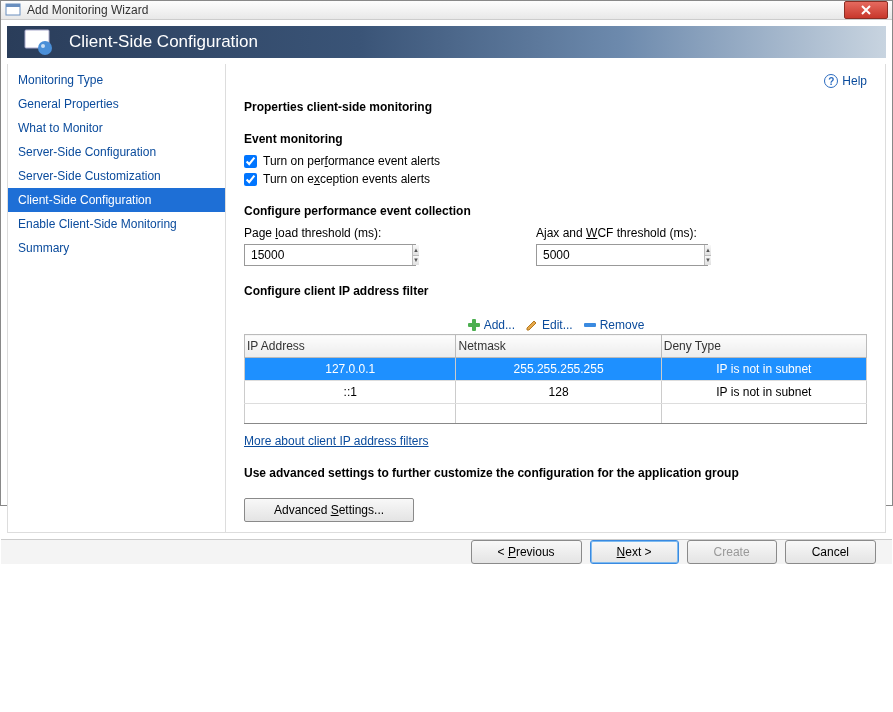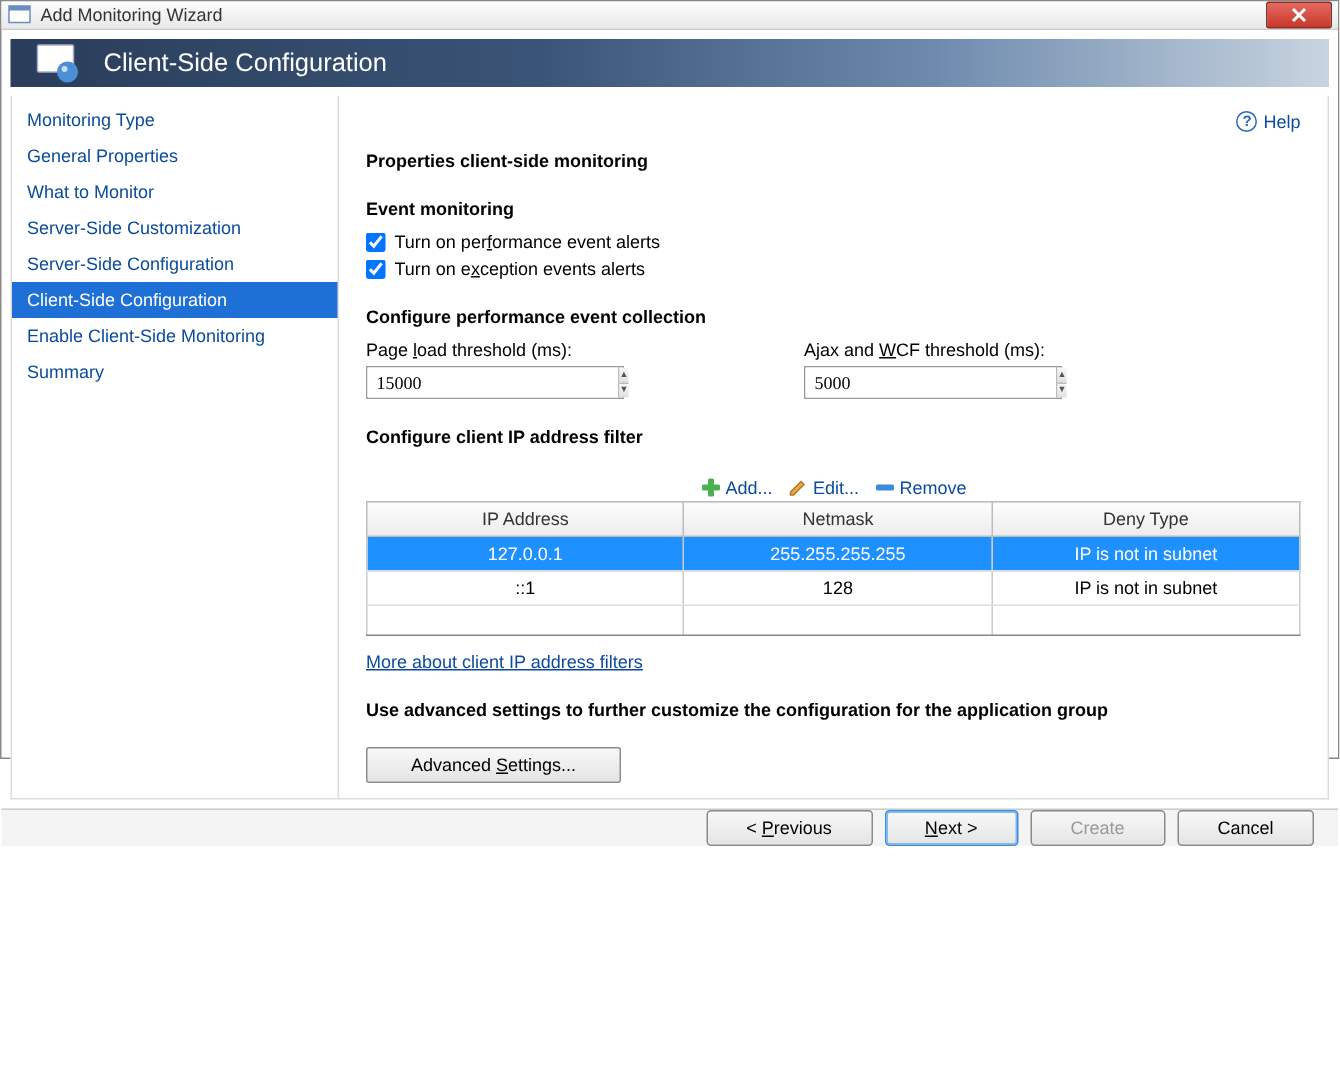--- a/index.html
+++ b/index.html
@@ -31,31 +31,31 @@
 .section-title.first { margin-top:24px; }
 
 .checkbox-row { display:flex; align-items:center; gap:6px; margin:4px 0; }
 .checkbox-row input { width:13px; height:13px; }
 .underline-letter { text-decoration: underline; }
 
 .field-row { display:flex; margin-top:6px; }
 .field-col { display:flex; flex-direction:column; gap:4px; }
 .field-label { font-size:12px; color:#000; }
 .spinner-wrap { display:flex; width:172px; border:1px solid #999; background:#fff; height:22px; }
-.spinner-wrap input { border:none; flex:1; padding:2px 6px; font-size:12px; outline:none;font-family:Liberation Serif, serif; }
+.spinner-wrap input { border:none; flex:1; padding:2px 6px; font-size:12px; outline:none; }
 .spinner-btns { width:16px; display:flex; flex-direction:column; border-left:1px solid #bbb; }
 .spinner-btns div { flex:1; background:linear-gradient(#f8f8f8,#e0e0e0); font-size:6px; display:flex; align-items:center; justify-content:center; cursor:pointer; color:#555; }
 .spinner-btns div:first-child { border-bottom:1px solid #bbb; }
 
 .toolbar { display:flex; justify-content:center; gap:10px; margin-top:20px; margin-bottom:2px; }
 .tool-btn { display:flex; align-items:center; gap:3px; color:#0a4b9c; cursor:pointer; font-size:12px; }
 .tool-icon { width:14px; height:14px; }
 
 .ip-table { width:100%; border:1px solid #888; border-collapse:collapse; font-size:12px; }
-.ip-table th { background:linear-gradient(#fdfdfd,#ececec); border:1px solid #bbb; text-align:center; padding:4px 2px; font-weight:normal; color:#333; }
+.ip-table th { background:linear-gradient(#fdfdfd,#ececec); border:1px solid #bbb; text-align:left; padding:4px 2px; font-weight:normal; color:#333; }
 .ip-table td { border-left:1px solid #ccc; border-right:1px solid #ccc; padding:4px 8px;text-align:center; }
 .ip-table tr.selected td { background:#1e90ff; color:#fff; }
 .ip-table tr.normal td { background:#fff; }
 .ip-table tr.filler td { height:20px; background:#fff; border-bottom:1px solid #888;}
 .ip-table tbody tr td { border-bottom:1px solid #ddd; }
 
 .more-link { color:#0a4b9c; text-decoration:underline; cursor:pointer; display:inline-block; margin-top:10px; font-size:12px; }
 
 .adv-btn { margin-top:10px; width:170px; height:24px; background:linear-gradient(#f8f8f8,#e4e4e4); border:1px solid #8a8a8a; border-radius:2px; cursor:pointer; font-size:12px; }
 
@@ -90,22 +90,22 @@
       </svg>
     <span class="banner-title">Client-Side Configuration</span>
   </div>
 
   <div class="body-area">
 
     <div class="sidebar">
       <div class="sidebar-item">Monitoring Type</div>
       <div class="sidebar-item">General Properties</div>
       <div class="sidebar-item">What to Monitor</div>
+      <div class="sidebar-item">Server-Side Configuration</div>
       <div class="sidebar-item">Server-Side Customization</div>
-      <div class="sidebar-item">Server-Side Configuration</div>
       <div class="sidebar-item selected">Client-Side Configuration</div>
       <div class="sidebar-item">Enable Client-Side Monitoring</div>
       <div class="sidebar-item">Summary</div>
     </div>
 
     <div class="content">
 
       <div class="help-link">
         <span class="help-icon">?</span>
         <span>Help</span>

